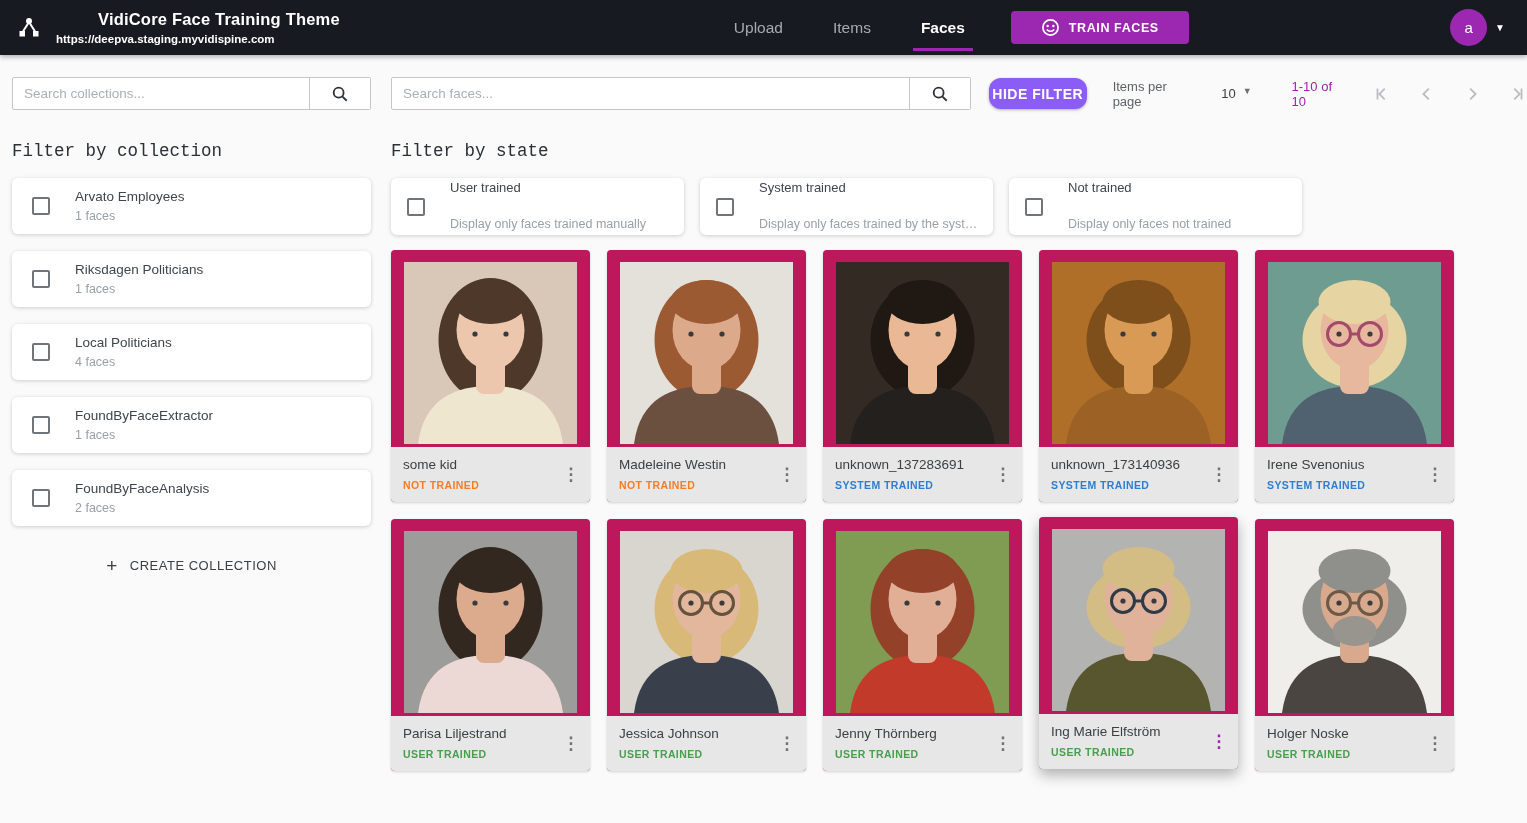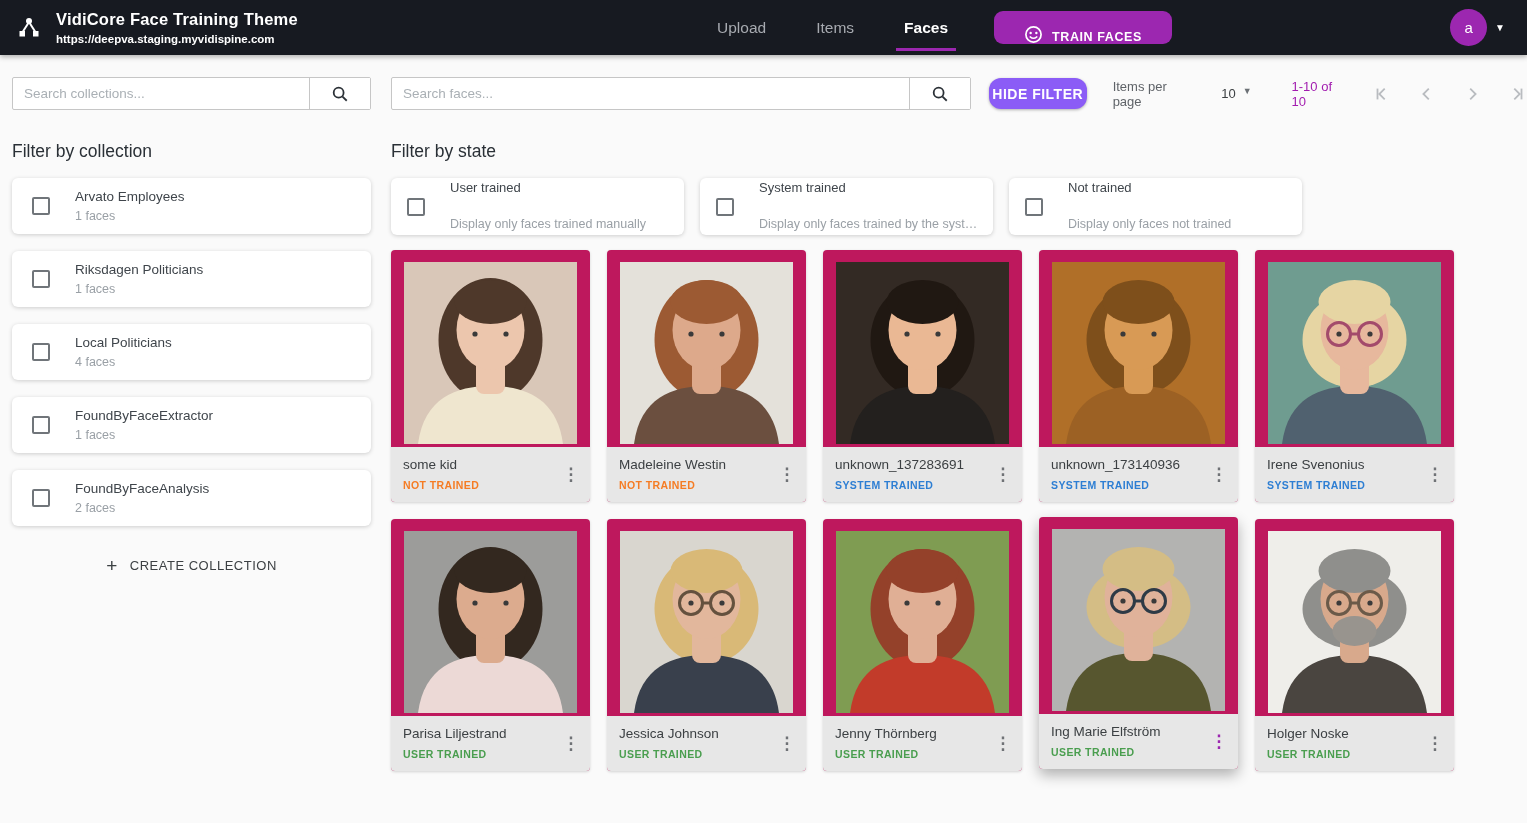--- a/index.html
+++ b/index.html
@@ -4,44 +4,44 @@
 <style>
   * { margin:0; padding:0; box-sizing:border-box; }
   html,body { width:1527px; height:823px; overflow:hidden; }
   body { background:#fafafa; font-family:"Liberation Sans", sans-serif; color:#3c4043; position:relative; }
 
   
   .header { position:absolute; left:0; top:0; width:100%; height:55px; background:#171a21;
             display:flex; align-items:center; padding:0 16px; box-shadow:0 2px 5px rgba(0,0,0,.3); z-index:20; }
   .logo { width:26px; height:26px; margin-right:14px; flex:none; }
   .titleblock { line-height:1.25; }
-  .app-title { color:#fff; font-weight:bold; font-size:16.5px; letter-spacing:.2px; }
+  .app-title { color:#fff; font-weight:bold; font-size:16.5px; letter-spacing:.2px;margin-left:42px; }
   .app-url { color:#fff; font-weight:bold; font-size:11.5px; margin-top:2px; }
   .hspacer1 { flex:1.5; } .hspacer2 { flex:1; }
   .nav { display:flex; gap:46px; }
   .nav-item { color:#a7aab0; font-size:15.5px; cursor:pointer; position:relative; padding:6px 2px; }
   .nav-item.active { color:#fff; font-weight:bold; }
   .nav-item.active::after { content:""; position:absolute; left:-6px; right:-6px; bottom:-8px; height:3px; background:#9c27b0; }
-  .train-btn { margin-left:44px; background:#9c27b0; color:#fff; border:none; border-radius:9px;
+  .train-btn { margin-left:44px; background:#9c27b0; color:#fff; border:none; border-radius:4px;
                height:33px; padding:0 30px; font-size:12.5px; font-weight:bold; letter-spacing:.6px;
-               display:flex; align-items:flex-end; gap:9px; cursor:pointer; font-family:inherit; }
+               display:flex; align-items:center; gap:9px; cursor:pointer; font-family:inherit; }
   .avatar-wrap { display:flex; align-items:center; gap:8px; margin-right:6px; }
   .avatar { width:37px; height:37px; border-radius:50%; background:#9c27b0; color:#fff;
             display:flex; align-items:center; justify-content:center; font-size:15px; cursor:pointer; }
   .caret-down { color:#fff; font-size:10px; cursor:pointer; }
 
   
   .sidebar { position:absolute; left:12px; top:55px; width:359px; }
   .search-row { margin-top:22px; display:flex; height:33px; border:1px solid #c6c6c6; background:#fff; border-radius:2px; }
   .search-row input { flex:1; border:none; outline:none; padding:0 11px; font-size:13.5px; color:#3c4043;
                       font-family:inherit; background:transparent; }
   .search-row input::placeholder { color:#aab0b5; }
   .search-btn { width:61px; border:none; border-left:1px solid #c6c6c6; background:#fff; cursor:pointer;
                 display:flex; align-items:center; justify-content:center; }
-  .section-heading { margin-top:31px; font-size:17.5px; color:#2a3036; height:20px; }
+  .section-heading { margin-top:31px; font-size:17.5px; color:#2a3036; height:20px;font-family:Liberation Mono, monospace; }
   .collection-list { margin-top:0; }
   .coll-card { height:56px; background:#fff; border-radius:6px; box-shadow:0 1px 4px rgba(0,0,0,.18);
                display:flex; align-items:center; padding:0 14px 0 20px; margin-top:17px; cursor:pointer; }
   .checkbox { width:18px; height:18px; border:2px solid #70757a; border-radius:2px; flex:none; cursor:pointer; }
   .coll-text { margin-left:25px; line-height:1.3; }
   .coll-name { font-size:13.5px; color:#3f454b; }
   .coll-count { font-size:12.5px; color:#9aa0a6; margin-top:2px; }
   .create-coll { margin:30px auto 0; display:flex; align-items:center; gap:12px; justify-content:center;
                  background:none; border:none; cursor:pointer; font-family:inherit;
                  font-size:13px; letter-spacing:.5px; color:#3c4043; }

